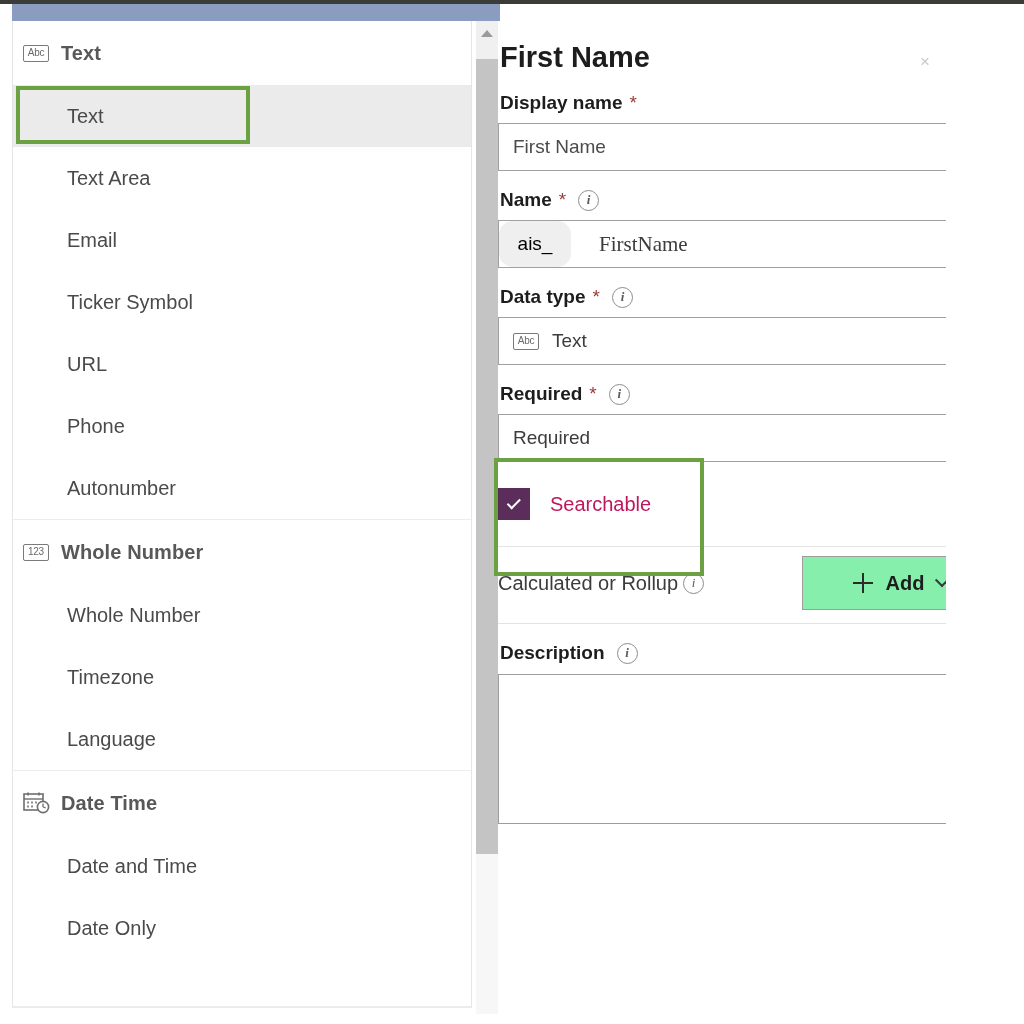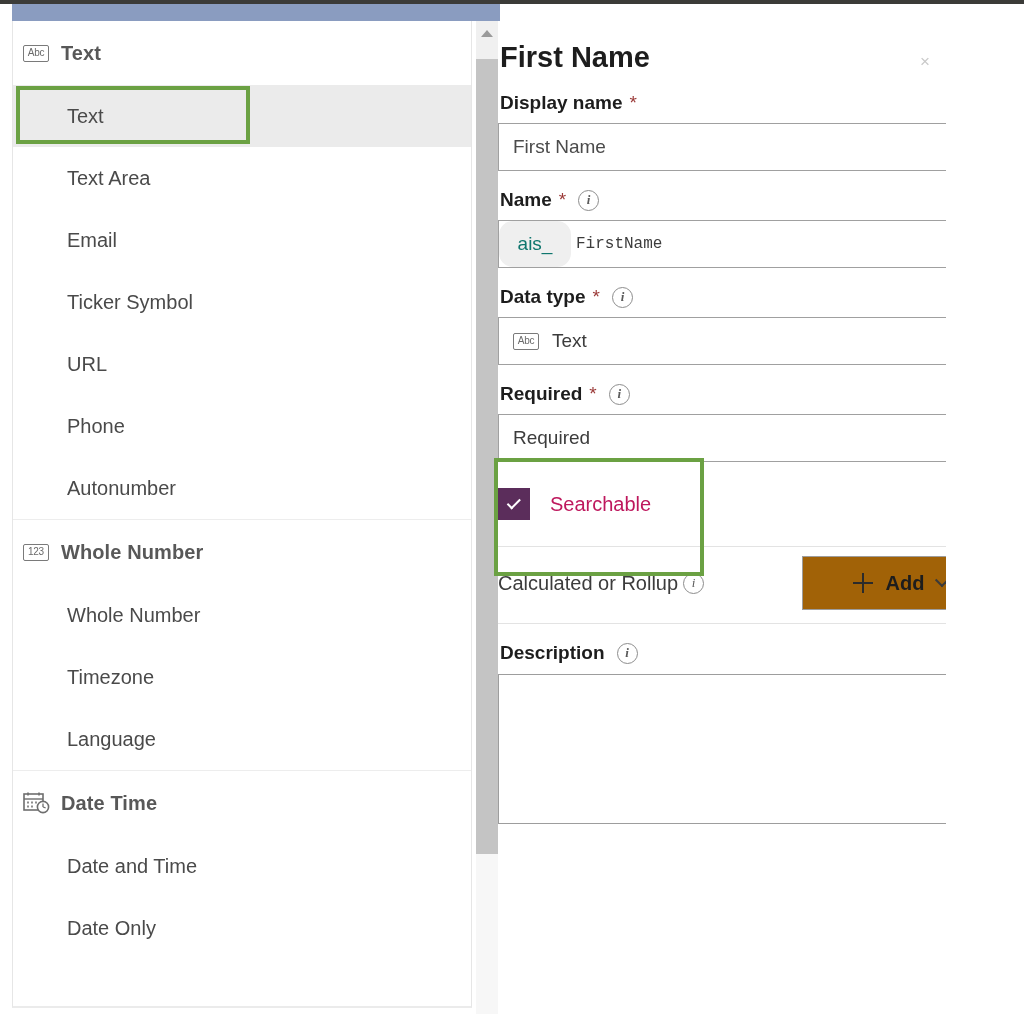--- a/index.html
+++ b/index.html
@@ -168,27 +168,27 @@
   .prefixed-input {
     display: flex; align-items: stretch;
     width: 500px; height: 48px;
     border: 1px solid #a0a0a0;
     background: #ffffff;
   }
   .prefix-cell {
     width: 72px;
     background: #efefef;
     display: flex; align-items: center; justify-content: center;
-    font-size: 19px; color: #0f766e; border-radius: 14px;
+    font-size: 19px; color: #000000; border-radius: 14px;
   }
   .prefixed-input input {
     flex: 1; border: none; outline: none;
-    font-size: 16px; color: #3c3c3c;
-    padding: 0 5px;
-    font-family: Liberation Mono, monospace;
+    font-size: 21px; color: #3c3c3c;
+    padding: 0 28px;
+    font-family: Liberation Serif, serif;
     background: transparent;
   }
 
   .combo {
     position: relative;
     width: 500px; height: 48px;
     border: 1px solid #a0a0a0;
     background: #ffffff;
     display: flex; align-items: center;
     padding: 0 14px;
@@ -238,21 +238,21 @@
     width: 500px; height: 72px;
   }
   .rollup-label {
     font-size: 20px; color: #3c3c3c;
     display: flex; align-items: center;
   }
   .add-btn {
     margin-left: auto;
     width: 196px; height: 54px;
     border: 1px solid #9d9d9d;
-    background: #a16207;
+    background: #86efac;
     display: flex; align-items: center; justify-content: center;
     gap: 13px;
     cursor: pointer;
   }
   .add-btn .plus {
     position: relative; width: 20px; height: 20px;
   }
   .add-btn .plus::before,
   .add-btn .plus::after {
     content: ''; position: absolute; background: #2b2b2b;

